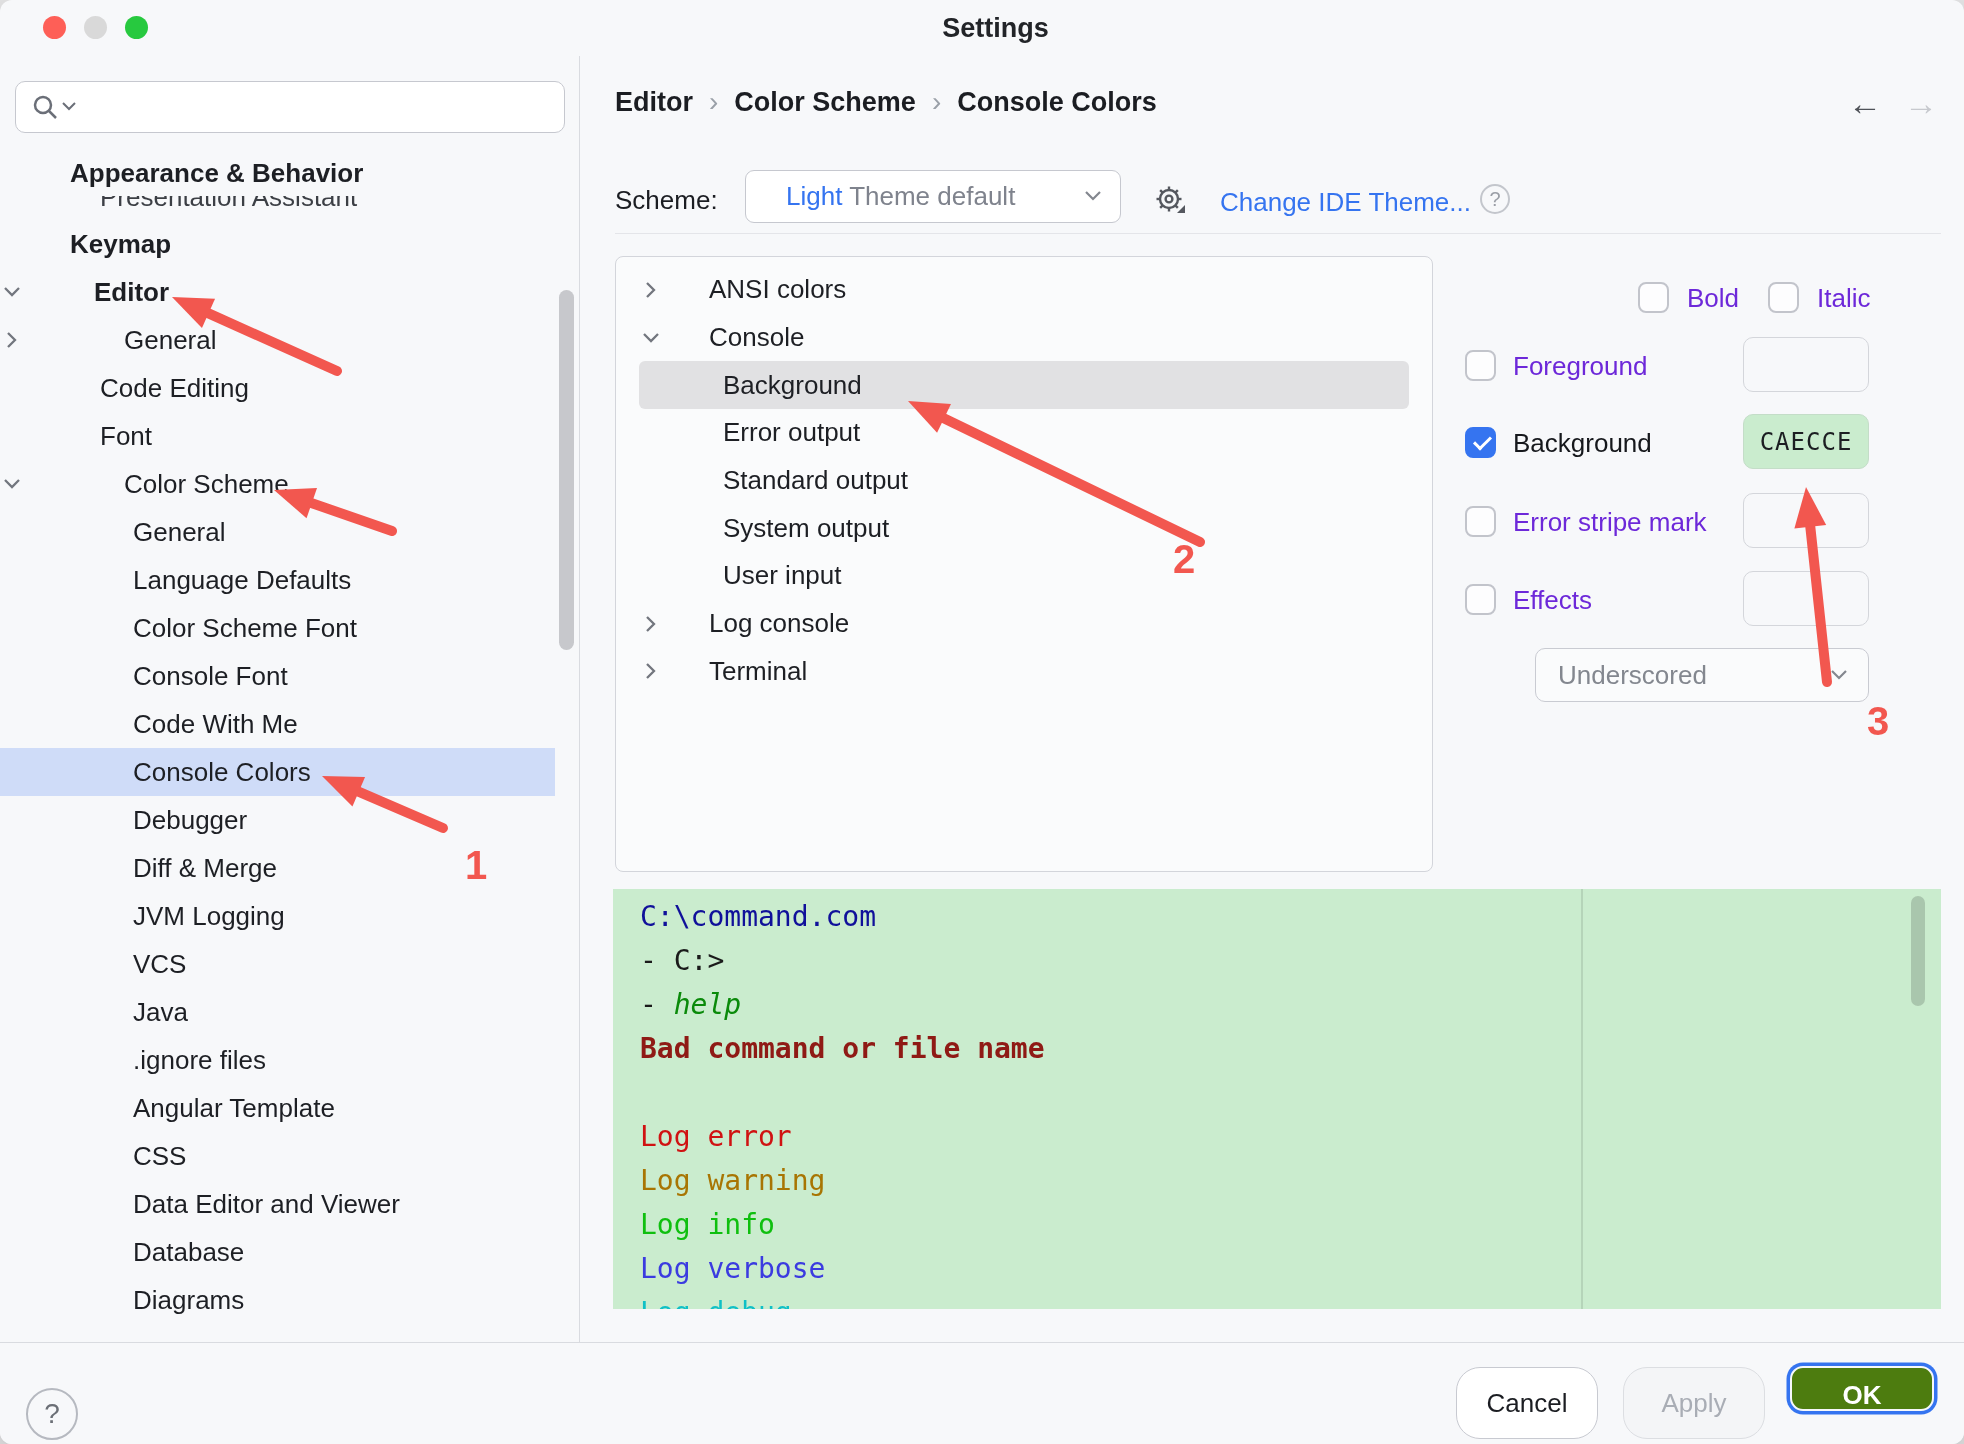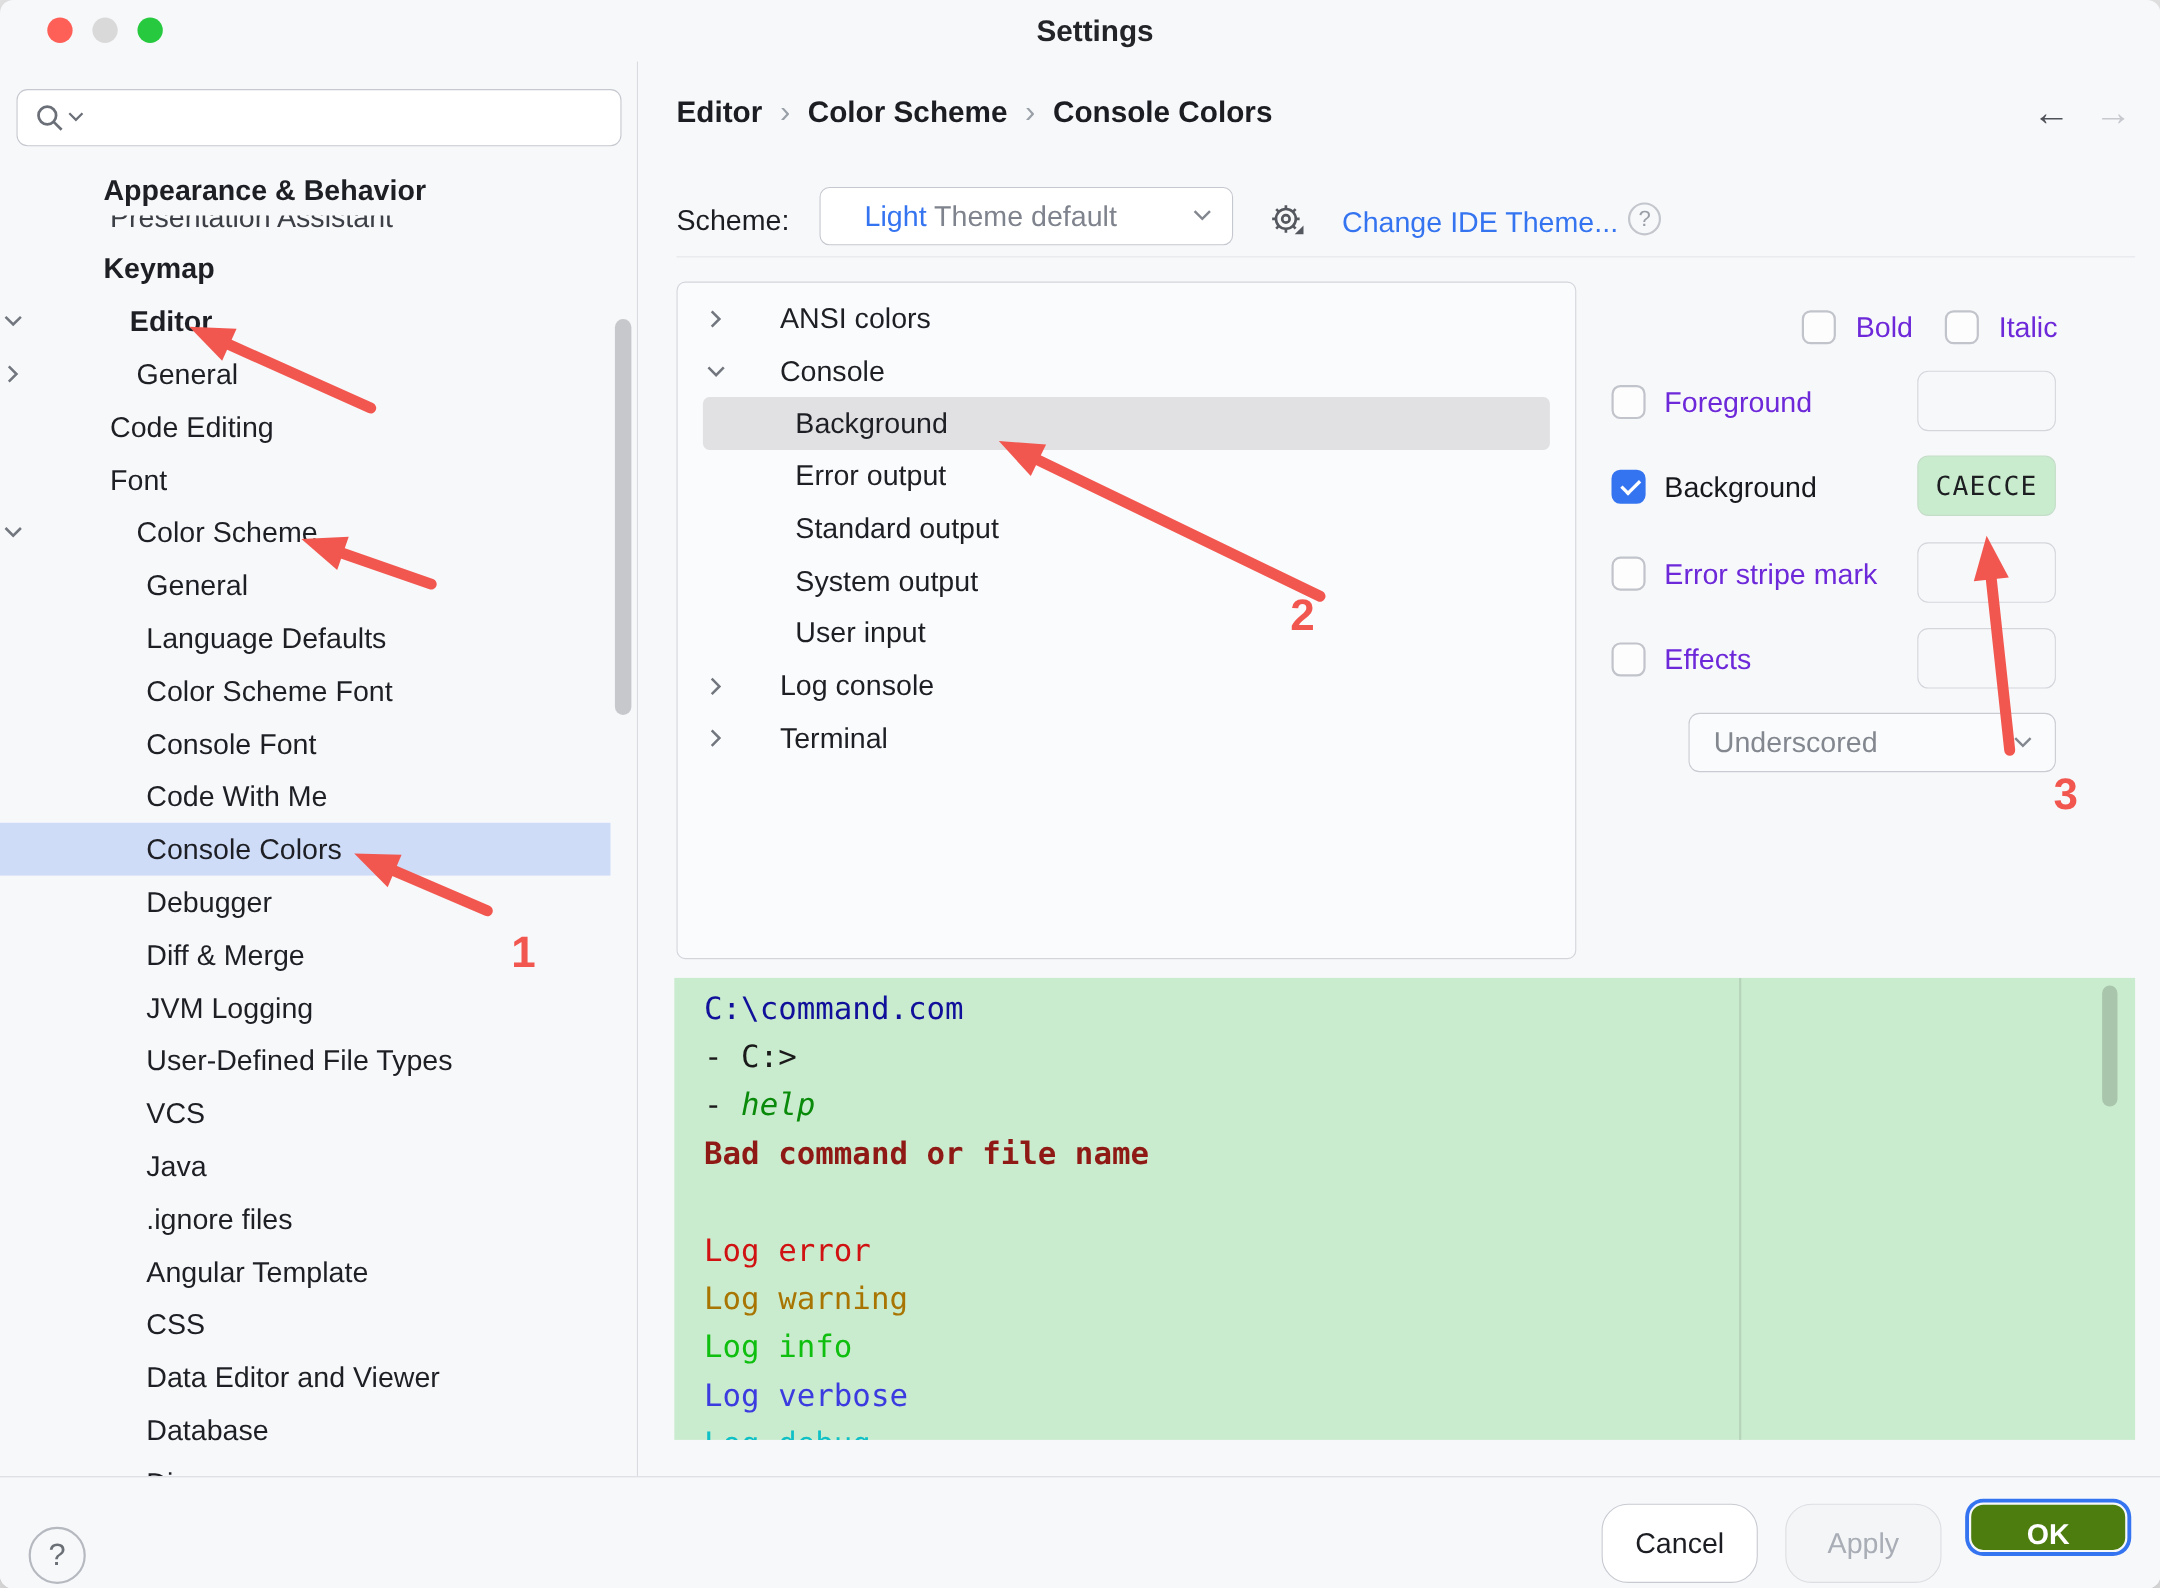--- a/index.html
+++ b/index.html
@@ -23,21 +23,21 @@
   .searchbox svg{position:absolute;left:14px;top:11px;}
   .searchbox input{position:absolute;left:76px;top:4px;right:10px;height:42px;border:0;outline:0;
     font-size:26px;background:transparent;font-family:inherit;}
   .side-list{position:absolute;top:95px;left:0;right:0;}
   .srow{height:48px;display:flex;align-items:center;position:relative;font-size:26px;color:#1d1f24;}
   .srow.hdr{height:45px;font-weight:700;}
   .srow.bold{font-weight:700;}
   .srow.clip{height:24px;overflow:hidden;align-items:flex-start;color:#3c3f45;}
   .srow.clip .slabel{margin-top:-14px;line-height:30px;}
   .srow.selected{background:#cfdcf8;margin-right:24px;}
-  .srow.lvl0 .slabel{padding-left:94px;}
+  .srow.lvl0 .slabel{padding-left:70px;}
   .srow.lvl1 .slabel{padding-left:100px;}
   .srow.lvl2 .slabel{padding-left:133px;}
   .side-scroll{position:absolute;left:559px;top:234px;width:15px;height:360px;border-radius:8px;
     background:#c7c8cc;}
   
   .content{position:absolute;left:580px;top:56px;right:0;bottom:102px;}
   .breadcrumb{position:absolute;left:35px;top:30px;font-size:27px;font-weight:700;color:#1b1d22;
     display:flex;gap:16px;align-items:center;}
   .breadcrumb .sep{color:#9aa0a8;font-weight:400;font-size:28px;}
   .nav-arrow{position:absolute;top:30px;font-size:34px;line-height:34px;}
@@ -176,23 +176,20 @@
         <div class="srow lvl2">
           <span class="slabel">Debugger</span>
         </div>
         <div class="srow lvl2">
           <span class="slabel">Diff &amp; Merge</span>
         </div>
         <div class="srow lvl2">
           <span class="slabel">JVM Logging</span>
         </div>
         <div class="srow lvl2">
-          <span class="slabel">User-Defined File Types</span>
-        </div>
-        <div class="srow lvl2">
           <span class="slabel">VCS</span>
         </div>
         <div class="srow lvl2">
           <span class="slabel">Java</span>
         </div>
         <div class="srow lvl2">
           <span class="slabel">.ignore files</span>
         </div>
         <div class="srow lvl2">
           <span class="slabel">Angular Template</span>

